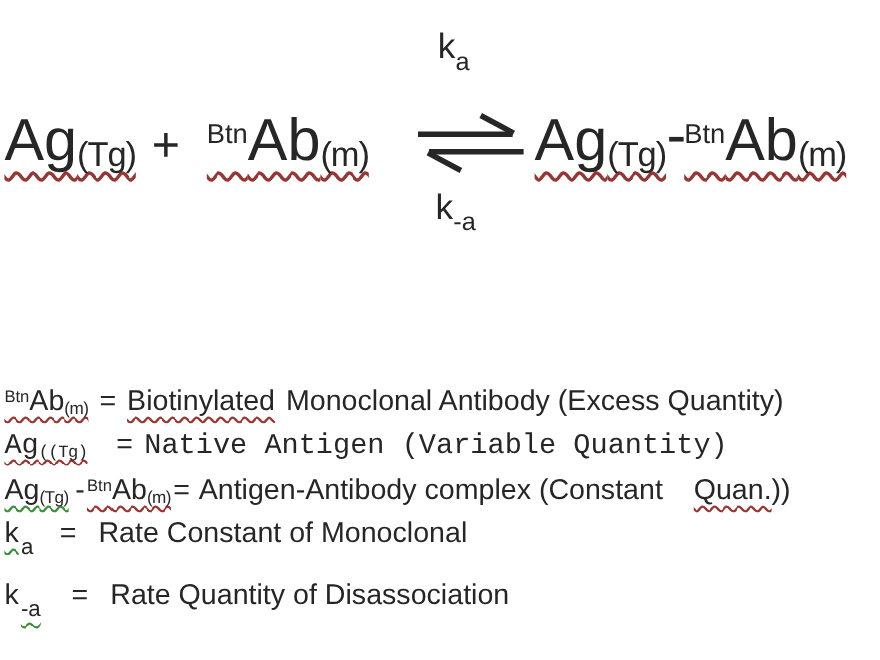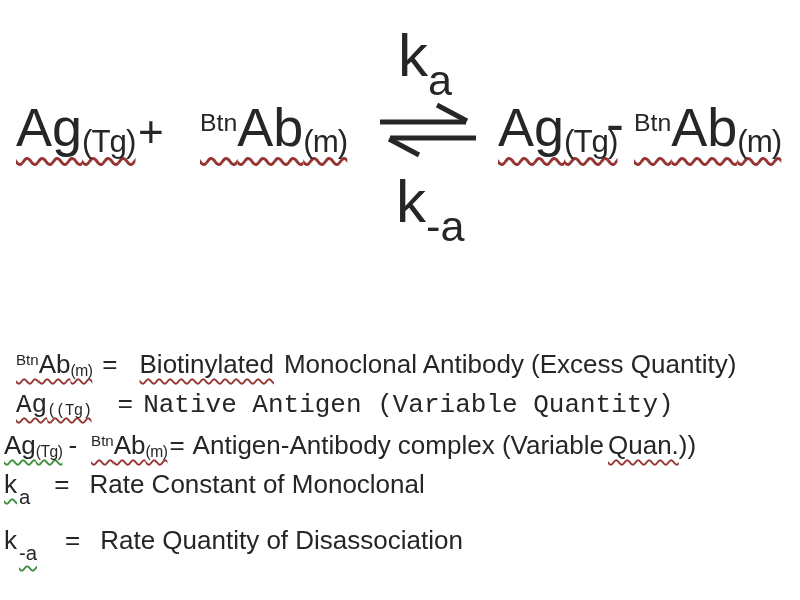--- a/index.html
+++ b/index.html
@@ -20,29 +20,28 @@
   }
   .abs { position: absolute; white-space: nowrap; }
 
   
   .eq-term { font-size: 54px; line-height: 1; }
   .t-sub { font-size: 0.58em; vertical-align: -0.18em; letter-spacing: -1px; }
   .t-sup { font-size: 0.46em; vertical-align: 0.62em; }
   .plus  { font-size: 44px; line-height: 1; }
   .dash  { font-size: 54px; line-height: 1; }
 
-  .k-label { font-size: 60px; line-height: 1; }
+  .k-label { font-size: 32px; line-height: 1; }
   .k-label .t-sub { font-size: 0.72em; vertical-align: -0.45em; letter-spacing: 0; }
 
   .wr {
     text-decoration-line: underline;
     text-decoration-style: wavy;
     text-decoration-color: var(--red-squiggle);
     text-decoration-skip-ink: none;
-    margin-left: 12px;
   }
   .wg {
     text-decoration-line: underline;
     text-decoration-style: wavy;
     text-decoration-color: var(--green-squiggle);
     text-decoration-skip-ink: none;
   }
   .eq-term.wr, .eq-term.wg { text-underline-offset: 11px; text-decoration-thickness: 3px; }
 
   
@@ -91,21 +90,21 @@
 
   <div class="abs legend-line" style="left:4px; top:348px;">
     <span class="wr"><span class="l-sup">Btn</span><span>Ab</span><span class="l-sub">(m)</span></span><span class="eq-sign">=</span><span class="wr">Biotinylated</span><span class="gap-left">Monoclonal Antibody (Excess Quantity)</span>
   </div>
 
   <div class="abs legend-line" style="left:4px; top:389px;font-family:Liberation Mono, monospace;">
     <span class="wr"><span>Ag</span><span class="l-sub">((Tg)</span></span><span class="eq-sign wide-left">=</span><span>Native Antigen (Variable Quantity)</span>
   </div>
 
   <div class="abs legend-line" style="left:4px; top:429px;">
-    <span class="wg"><span>Ag</span><span class="l-sub">(Tg)</span></span><span style="margin:0 2px 0 6px;">-</span><span class="wr"><span class="l-sup">Btn</span><span>Ab</span><span class="l-sub">(m)</span></span><span class="eq-sign tight-left" style="margin-right:8px;">=</span><span>Antigen-Antibody complex (Variable</span><span class="wr" style="margin-left:4px;text-align:center;">Quan.</span><span>))</span>
+    <span class="wg"><span>Ag</span><span class="l-sub">(Tg)</span></span><span style="margin:0 2px 0 6px;">-</span><span class="wr"><span class="l-sup">Btn</span><span>Ab</span><span class="l-sub">(m)</span></span><span class="eq-sign tight-left" style="margin-right:8px;">=</span><span>Antigen-Antibody complex (Constant</span><span class="wr" style="margin-left:28px;text-align:center;">Quan.</span><span>))</span>
   </div>
 
   <div class="abs legend-line" style="left:4px; top:468px;">
     <span class="wg">k</span><span class="k-sub">a</span><span class="eq-sign wide-left">=</span><span class="gap-left">Rate Constant of Monoclonal</span>
   </div>
 
   <div class="abs legend-line" style="left:4px; top:524px;">
     <span>k</span><span class="k-sub wg pad-tail">-a</span><span class="eq-sign" style="margin-left:14px;">=</span><span class="gap-left">Rate Quantity of Disassociation</span>
   </div>
 

